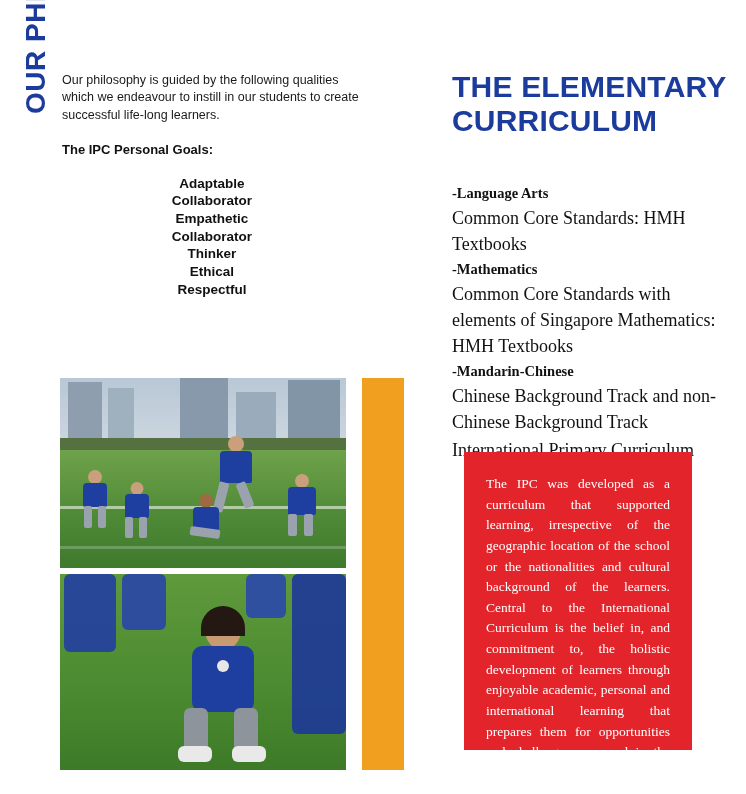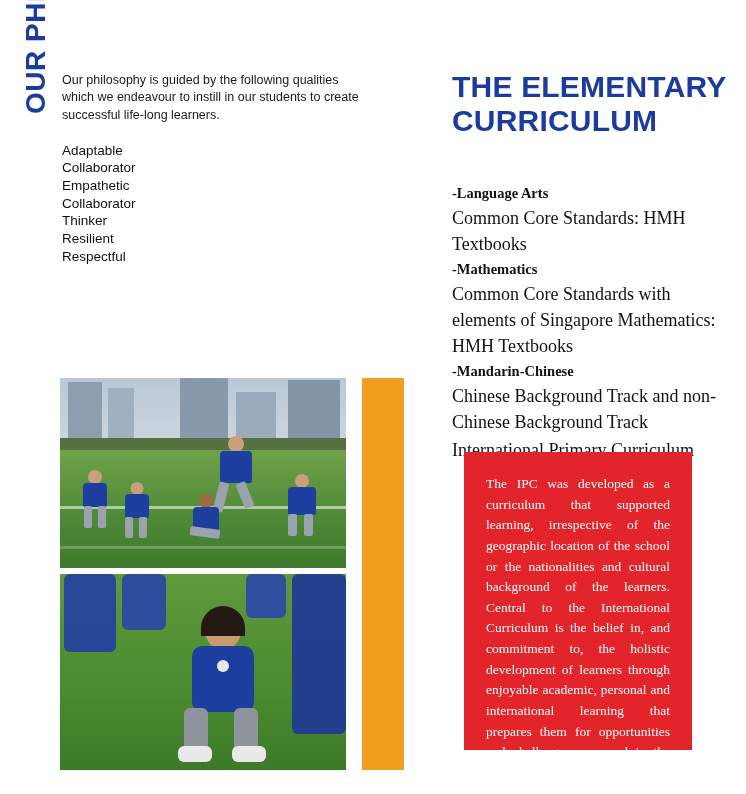--- a/index.html
+++ b/index.html
@@ -47,23 +47,24 @@
     font-family: "Liberation Sans", sans-serif;
   }
   #goals-heading {
     font-size: 13px;
     font-weight: bold;
     color: #111;
     margin: 0 0 18px 0;
   }
   .goal-item {
     font-size: 13.5px;
-    font-weight: normal;
+    font-weight: bold;
     color: #111;
     line-height: 1.31;
+    text-align: center;
   }
   #intl-mindedness {
     font-size: 13.5px;
     font-weight: bold;
     color: #111;
     margin-top: 18px;
   }
 
   
   .photo {
@@ -149,28 +150,29 @@
   }
 </style>
 </head>
 <body>
 
 <div id="vertical-title">OUR PHILOSOPHY</div>
 
 <div id="left-col">
   <p id="philosophy-intro">Our philosophy is guided by the following qualities which we endeavour to instill in our students to create successful life-long learners.</p>
 
+  <div id="goals-heading">The IPC Personal Goals:</div>
 
   <div>
     <div class="goal-item">Adaptable</div>
     <div class="goal-item">Collaborator</div>
     <div class="goal-item">Empathetic</div>
     <div class="goal-item">Collaborator</div>
     <div class="goal-item">Thinker</div>
-    <div class="goal-item">Resilient</div>
+    <div class="goal-item">Ethical</div>
     <div class="goal-item">Respectful</div>
   </div>
 
 </div>
 
 <div class="photo" id="photo-field-top">
   <div class="sky"></div>
   <div class="bldg" style="left:8px;top:4px;width:34px;height:62px;"></div>
   <div class="bldg" style="left:48px;top:10px;width:26px;height:56px;background:#9fb0bf;"></div>
   <div class="bldg" style="left:120px;top:0px;width:48px;height:70px;background:#8799aa;"></div>

